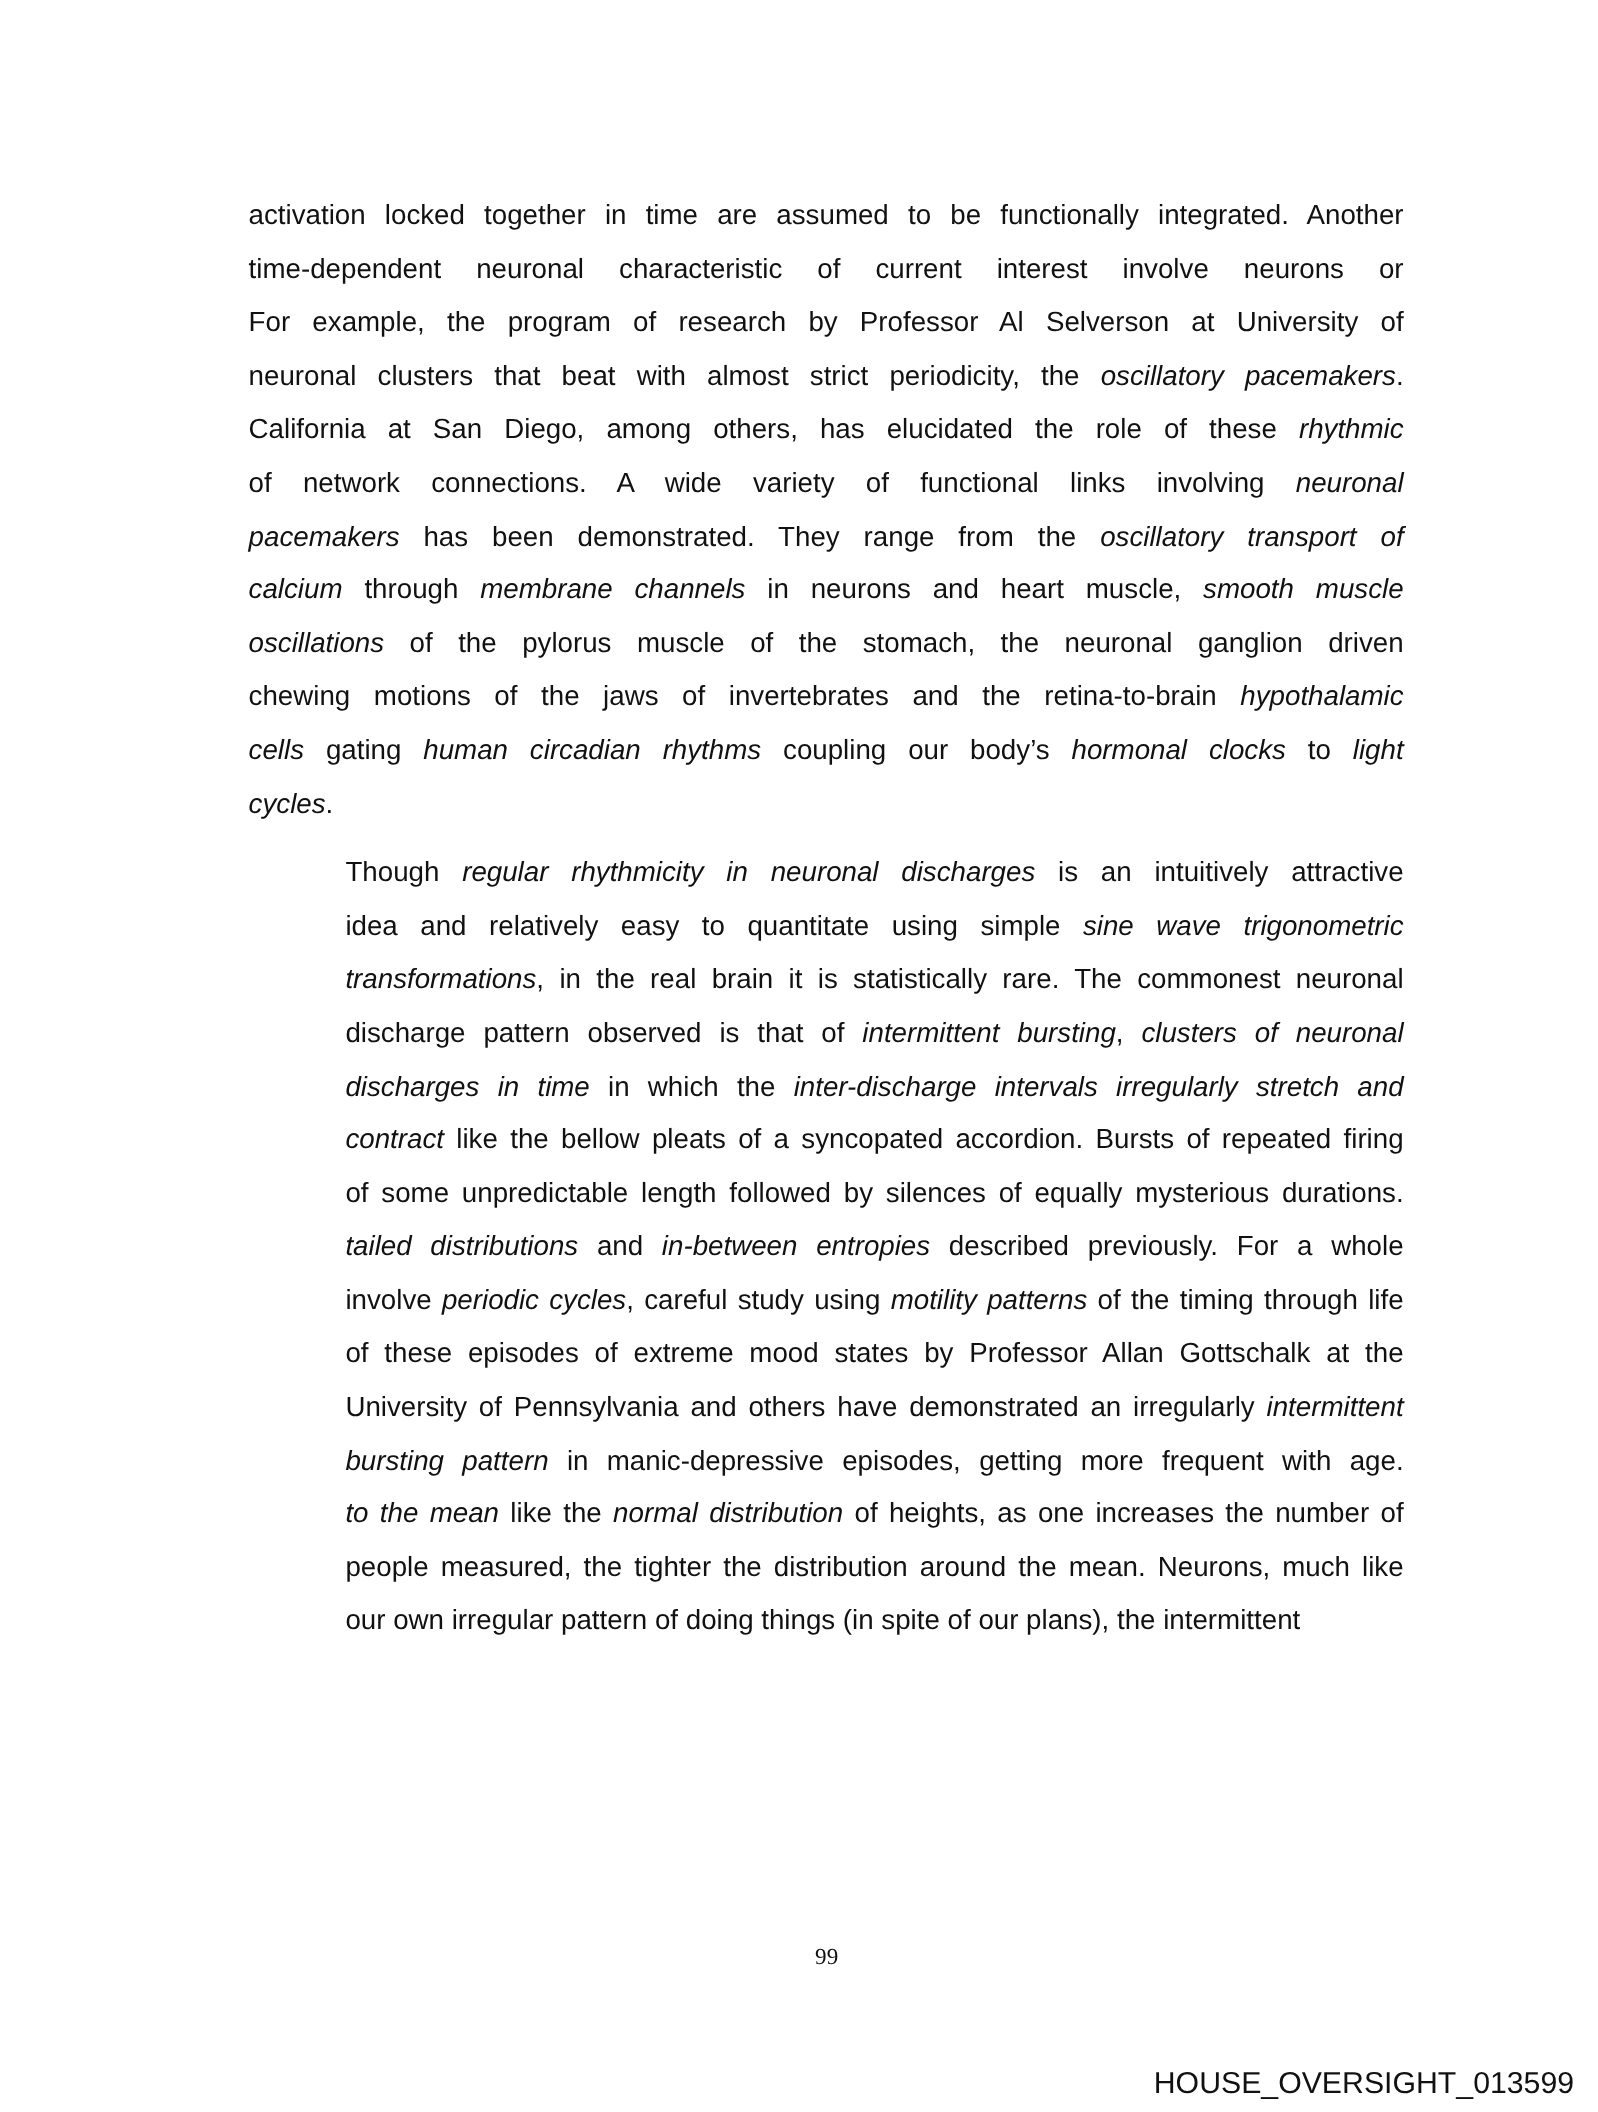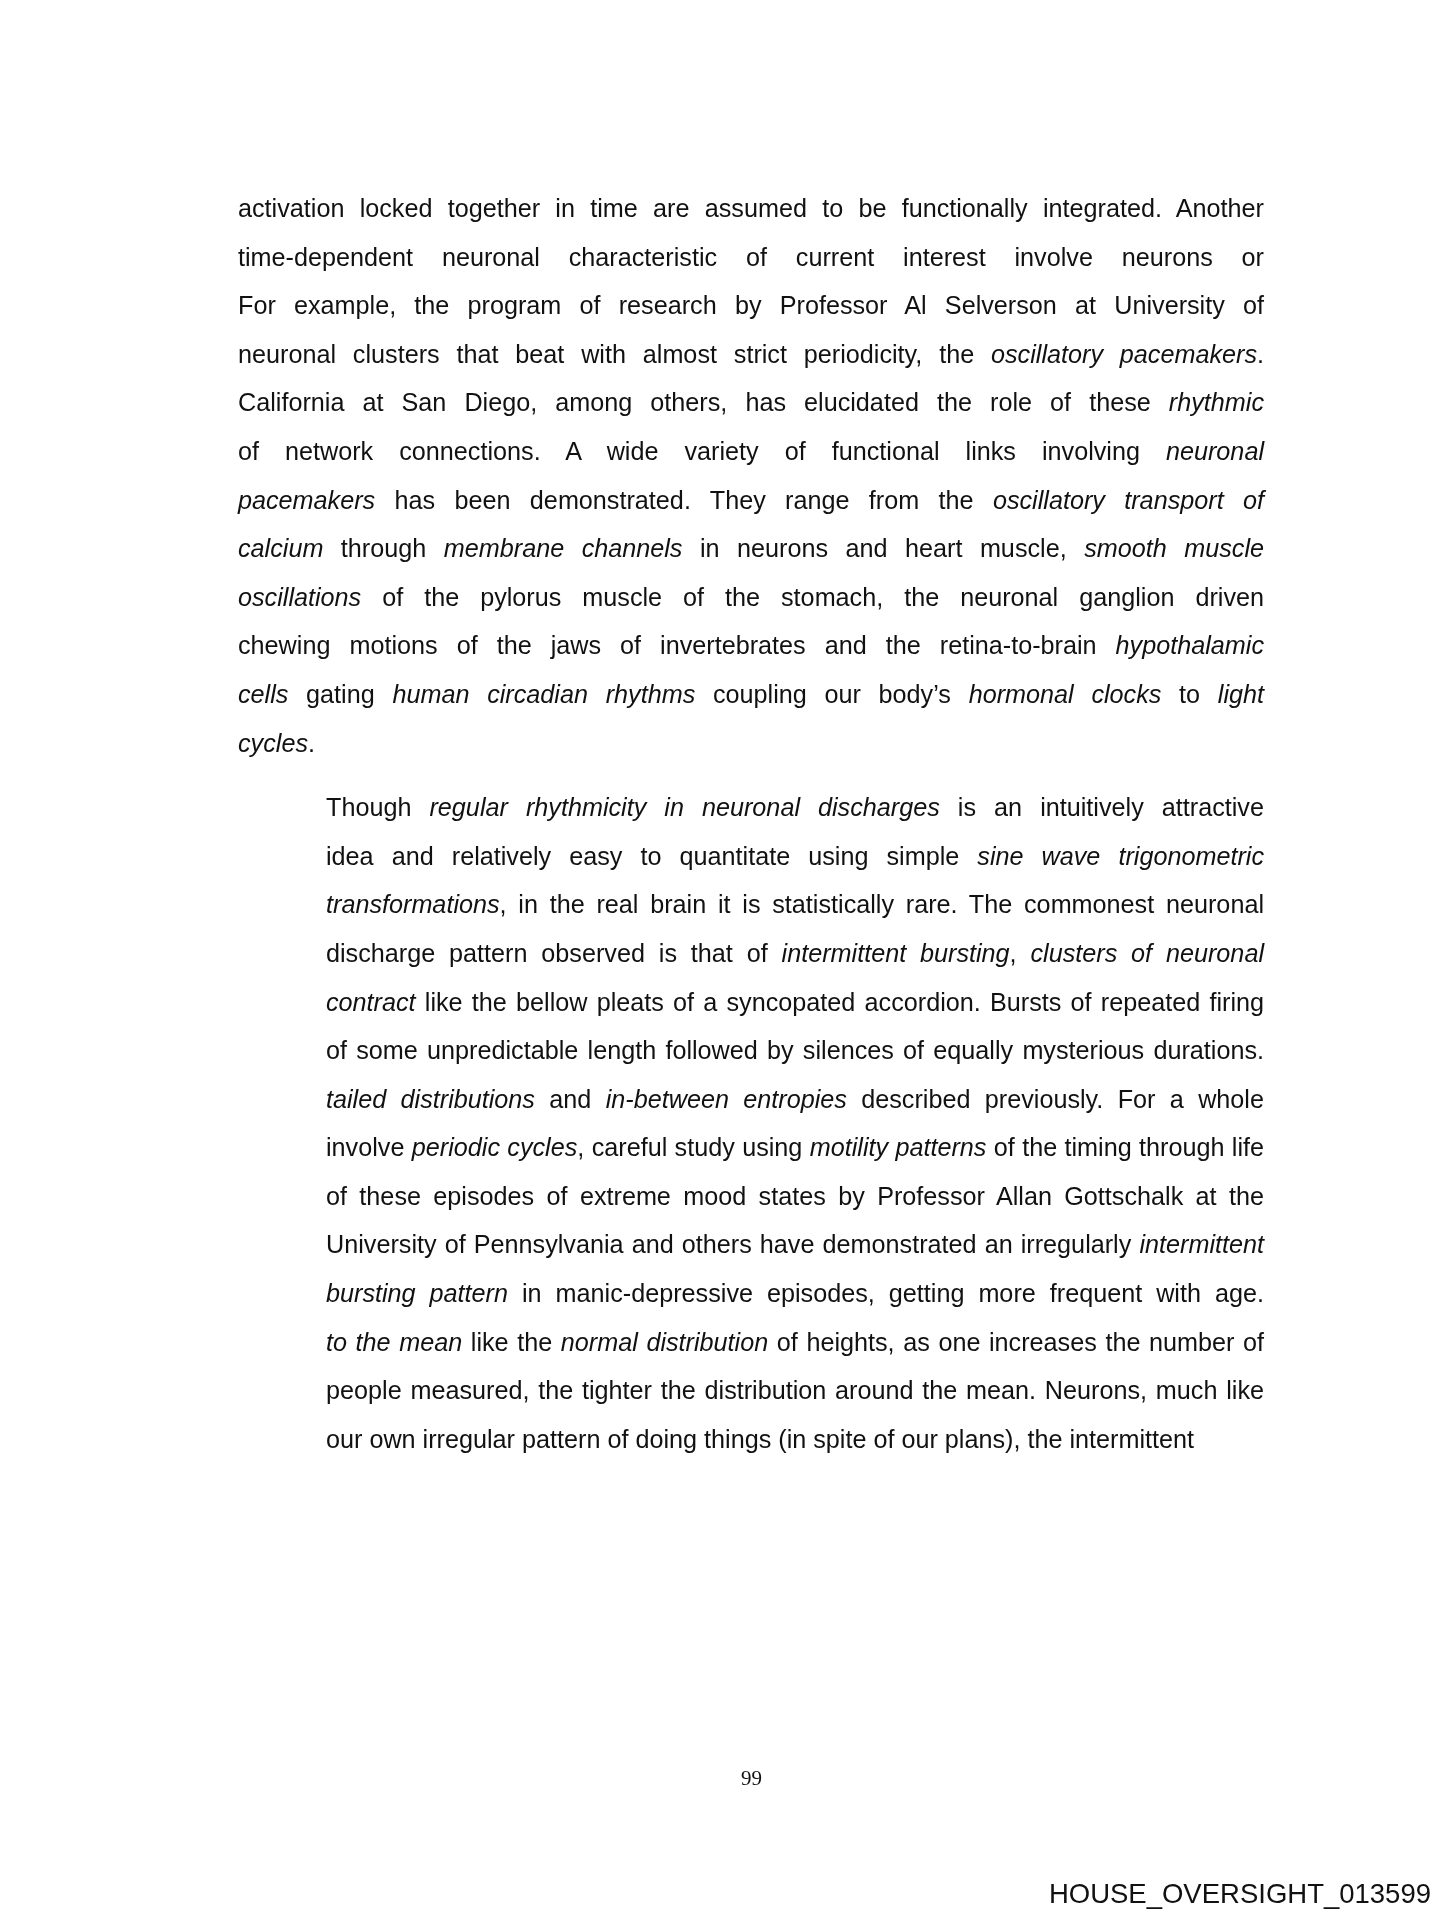--- a/index.html
+++ b/index.html
@@ -9,21 +9,21 @@
     position: absolute;
     left: 222px;
     top: 168px;
     width: 1058px;
     font-family: "Liberation Sans", sans-serif;
     font-size: 25.2px;
     line-height: 48.6px;
     text-align: justify;
     color: #111111;
   }
-  .para { margin: 16px; }
+  .para { margin: 4px; }
   .para + .para { margin-top: 14px; }
   .para.indent { text-indent: 88px; }
   .line { display: block; text-align: justify; text-align-last: justify; white-space: normal; }
   .line.last { text-align-last: left; }
   .line i { font-style: italic; }
   .page-number {
     position: absolute;
     left: 0; width: 1503px;
     top: 1766px;
     text-align: center;
@@ -58,20 +58,21 @@
         <span class="line"><i>oscillations</i><span> of the pylorus muscle of the stomach, the neuronal ganglion driven</span></span>
         <span class="line"><span>chewing motions of the jaws of invertebrates and the retina-to-brain </span><i>hypothalamic</i></span>
         <span class="line"><i>cells</i><span> gating </span><i>human circadian rhythms</i><span> coupling our body’s </span><i>hormonal clocks</i><span> to </span><i>light</i></span>
         <span class="line last"><i>cycles</i><span>.</span></span>
       </div>
       <div class="para indent">
         <span class="line"><span>Though </span><i>regular rhythmicity in neuronal discharges</i><span> is an intuitively attractive</span></span>
         <span class="line"><span>idea and relatively easy to quantitate using simple </span><i>sine wave trigonometric</i></span>
         <span class="line"><i>transformations</i><span>, in the real brain it is statistically rare. The commonest neuronal</span></span>
         <span class="line"><span>discharge pattern observed is that of </span><i>intermittent bursting</i><span>, </span><i>clusters of neuronal</i></span>
+        <span class="line"><i>discharges in time</i><span> in which the </span><i>inter-discharge intervals irregularly stretch and</i></span>
         <span class="line"><i>contract</i><span> like the bellow pleats of a syncopated accordion. Bursts of repeated firing</span></span>
         <span class="line"><span>of some unpredictable length followed by silences of equally mysterious durations.</span></span>
         <span class="line"><i>tailed distributions</i><span> and </span><i>in-between entropies</i><span> described previously. For a whole</span></span>
         <span class="line"><span>involve </span><i>periodic cycles</i><span>, careful study using </span><i>motility patterns</i><span> of the timing through life</span></span>
         <span class="line"><span>of these episodes of extreme mood states by Professor Allan Gottschalk at the</span></span>
         <span class="line"><span>University of Pennsylvania and others have demonstrated an irregularly </span><i>intermittent</i></span>
         <span class="line"><i>bursting pattern</i><span> in manic-depressive episodes, getting more frequent with age.</span></span>
         <span class="line"><i>to the mean</i><span> like the </span><i>normal distribution</i><span> of heights, as one increases the number of</span></span>
         <span class="line"><span>people measured, the tighter the distribution around the mean. Neurons, much like</span></span>
         <span class="line last"><span>our own irregular pattern of doing things (in spite of our plans), the intermittent</span></span>

